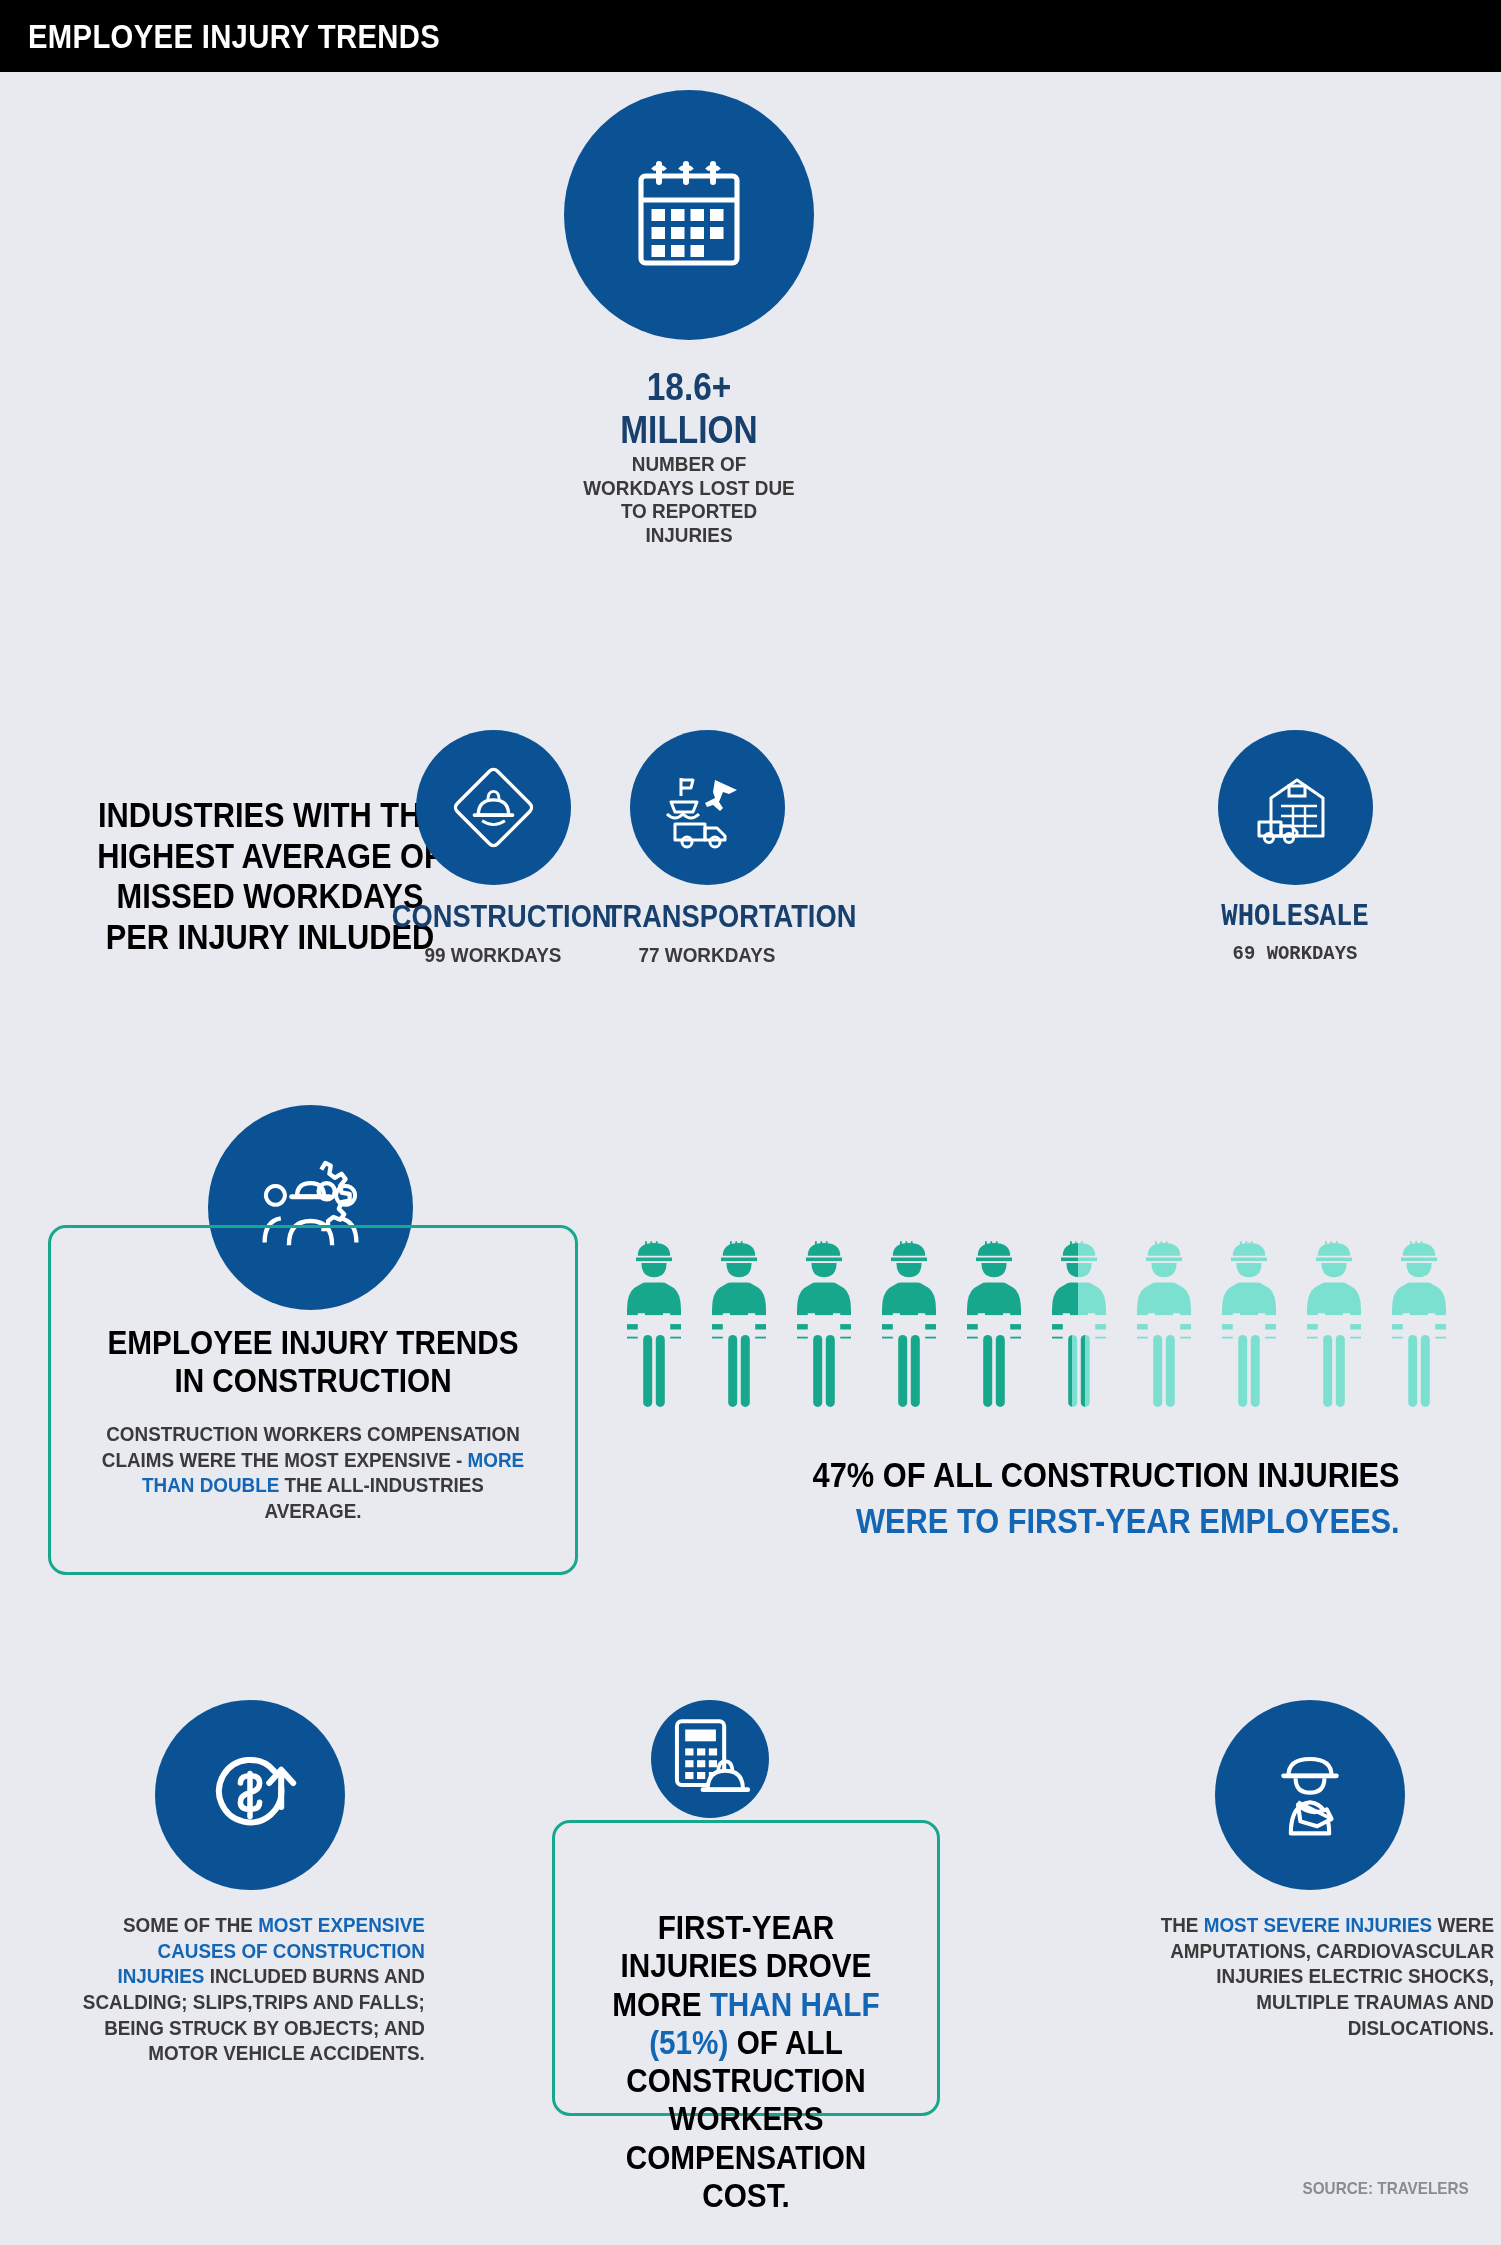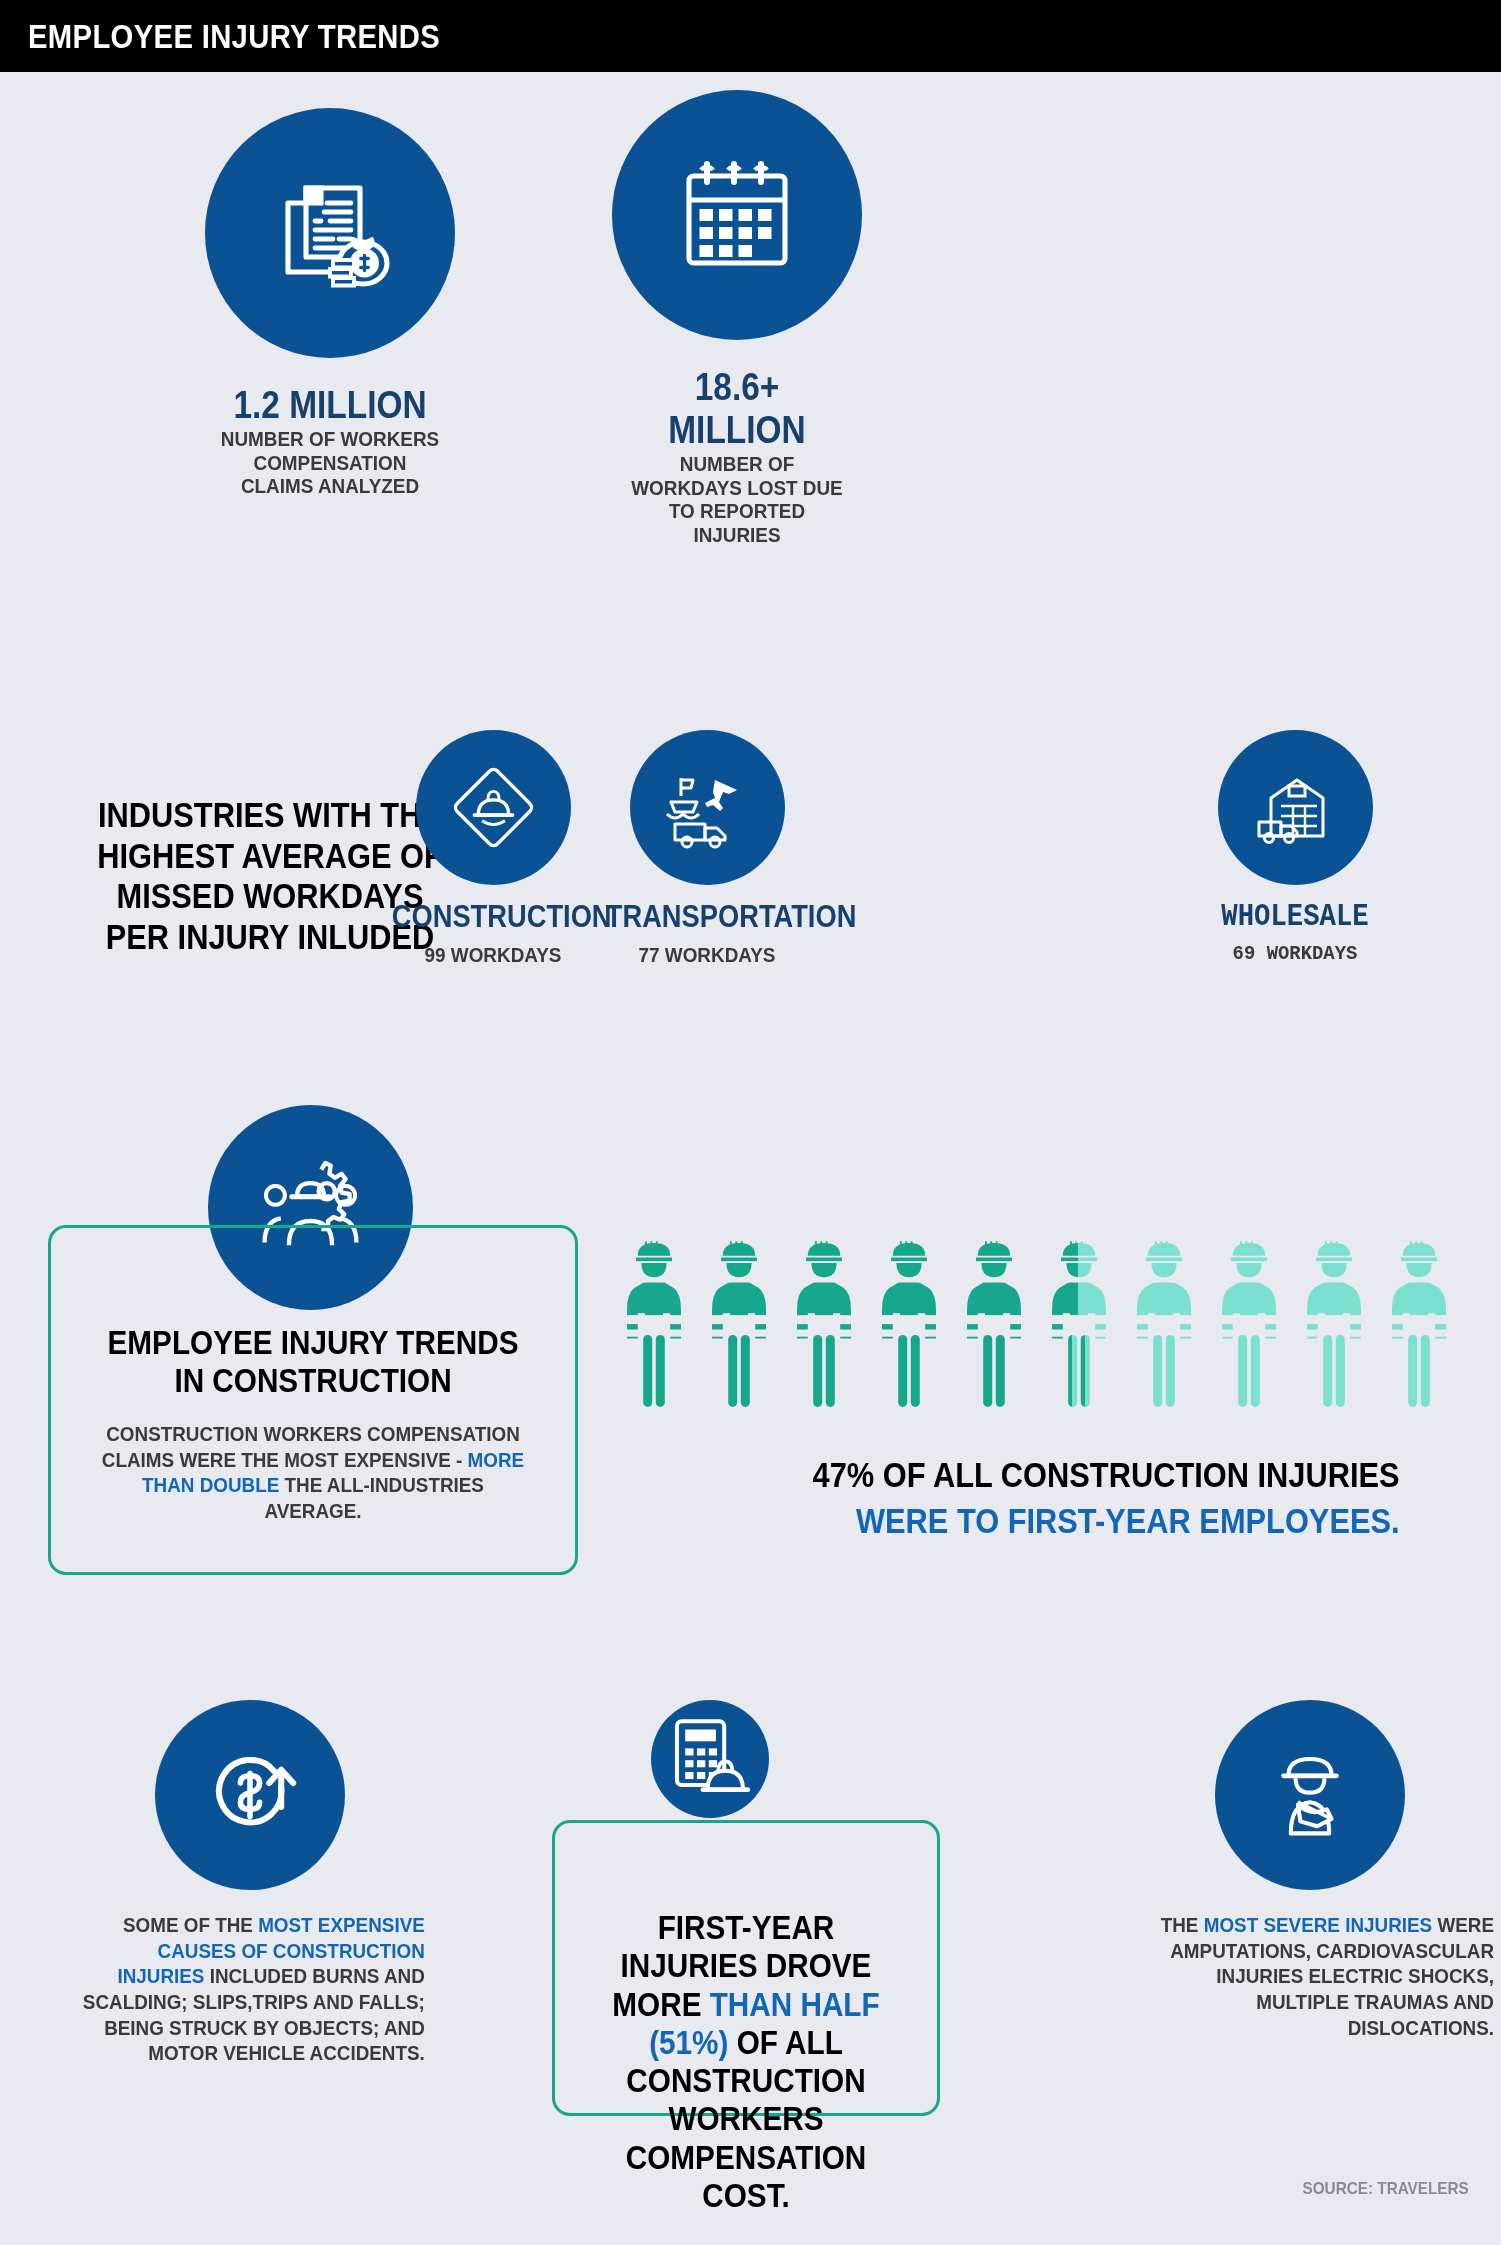--- a/index.html
+++ b/index.html
@@ -34,21 +34,21 @@
   }
   .blue-txt { color:#1266b5; }
   .dk-txt { color:#3a3a3a; }
   .teal-box {
     border:3px solid #17a78c; border-radius:18px;
     background:transparent;
   }
   
   .top-row { position:absolute; top:100px; left:0; width:100%; height:420px; }
   .stat-a { position:absolute; left:205px; top:8px; width:250px; }
-  .stat-b { position:absolute; left:612px; top:-10px; width:250px; }
+  .stat-b { position:absolute; left:564px; top:-10px; width:250px; }
   .c-lg { width:250px; height:250px; }
   .stat-a .stat-num { font-size:38px; margin-top:26px; }
   .stat-b .stat-num { font-size:38px; margin-top:26px; }
   
   .ind-head {
     position:absolute; left:60px; top:795px; width:420px;
     font-size:35px; font-weight:bold; color:#000; text-align:center;
     line-height:1.16; transform:scaleX(0.88); transform-origin:center top;
   }
   .ind-item { position:absolute; width:230px; text-align:center; }
@@ -106,37 +106,20 @@
 </style>
 </head>
 <body>
 
 <div class="header">
   <div class="header-title">EMPLOYEE INJURY TRENDS</div>
 </div>
 
 <div class="top-row">
 
-  <div class="stat-a">
-    <div class="blue-circle c-lg">
-      <svg width="150" height="150" viewBox="0 0 100 100" fill="none" stroke="#fff" stroke-width="3.4">
-        <path d="M22 30 h38 v46 h-38 z" stroke-linejoin="round"></path>
-        <path d="M34 20 h36 v46 h-36 z" fill="#0b5294" stroke-linejoin="round"></path>
-        <path d="M34 20 l10 0 0 10 -10 0 z" fill="#fff"></path>
-        <path d="M48 30 h16 M46 36 h18 M40 42 h4 M50 42 h14 M40 48 h24 M40 54 h12 M56 54 h8 M40 60 h20" stroke-width="3.2" stroke-linecap="round"></path>
-        <ellipse cx="72" cy="70" rx="16" ry="14" fill="#0b5294" stroke="#fff" stroke-width="3.4"></ellipse>
-        <path d="M66 54 q6 4 12 0 q2 4 -2 6 h-8 q-4 -2 -2 -6z" fill="#fff" stroke="#fff" stroke-width="2.4" stroke-linejoin="round"></path>
-        <circle cx="73" cy="70" r="8" fill="#fff"></circle>
-        <path d="M73 65 v10 M70.5 67 h5 M70.5 73 h5" stroke="#0b5294" stroke-width="2.2" stroke-linecap="round"></path>
-        <path d="M52 68 h14 v5 h-14z M50 74 h14 v5 h-14z M52 80 h14 v5 h-14z" fill="#0b5294" stroke="#fff" stroke-width="2.6"></path>
-      </svg>
-    </div>
-    <div class="stat-num">1.2 MILLION</div>
-    <div class="stat-desc">NUMBER OF WORKERS COMPENSATION CLAIMS ANALYZED</div>
-  </div>
 
   <div class="stat-b">
     <div class="blue-circle c-lg">
       <svg width="150" height="150" viewBox="0 0 100 100" fill="none" stroke="#fff" stroke-width="3.4">
         <rect x="18" y="24" width="64" height="58" rx="3"></rect>
         <path d="M18 40 h64"></path>
         <path d="M30 16 v12 M48 16 v12 M66 16 v12" stroke-linecap="round" stroke-width="4"></path>
         <path d="M26 20 a5 5 0 0 1 8 0 M44 20 a5 5 0 0 1 8 0 M62 20 a5 5 0 0 1 8 0" stroke-width="3"></path>
         <g fill="#fff" stroke="none">
           <rect x="25" y="46" width="9" height="8"></rect>

